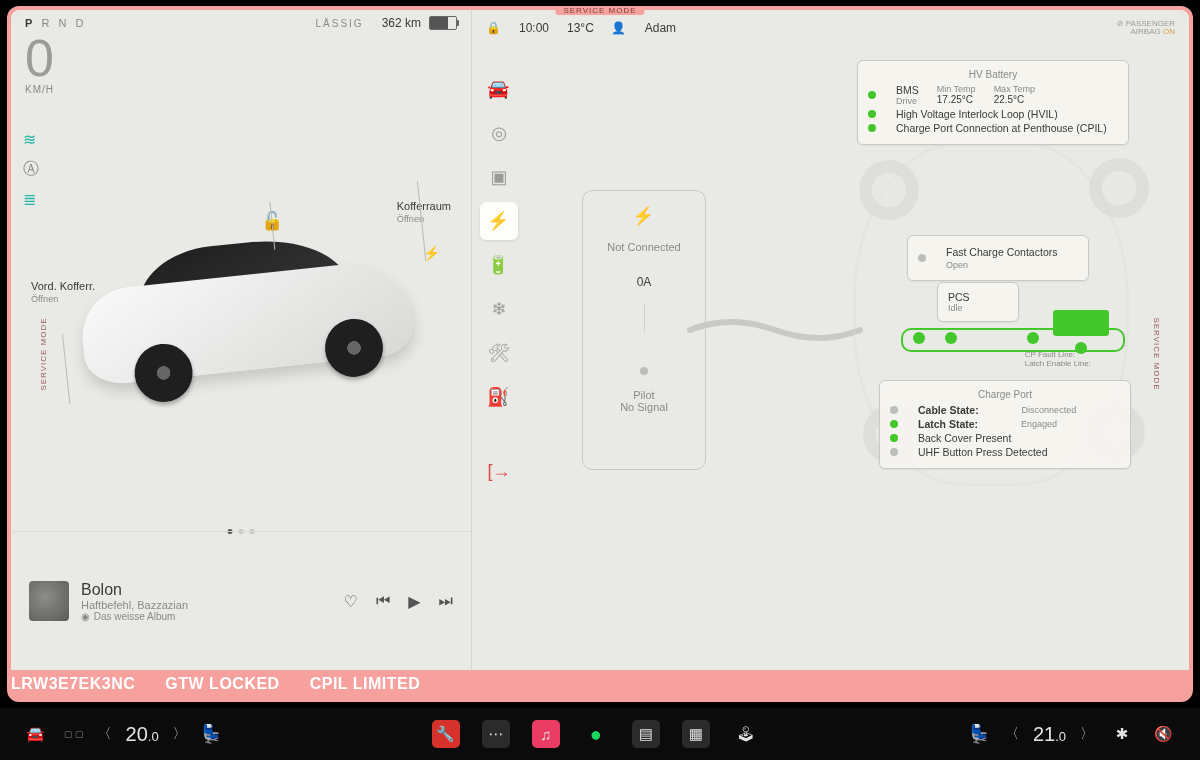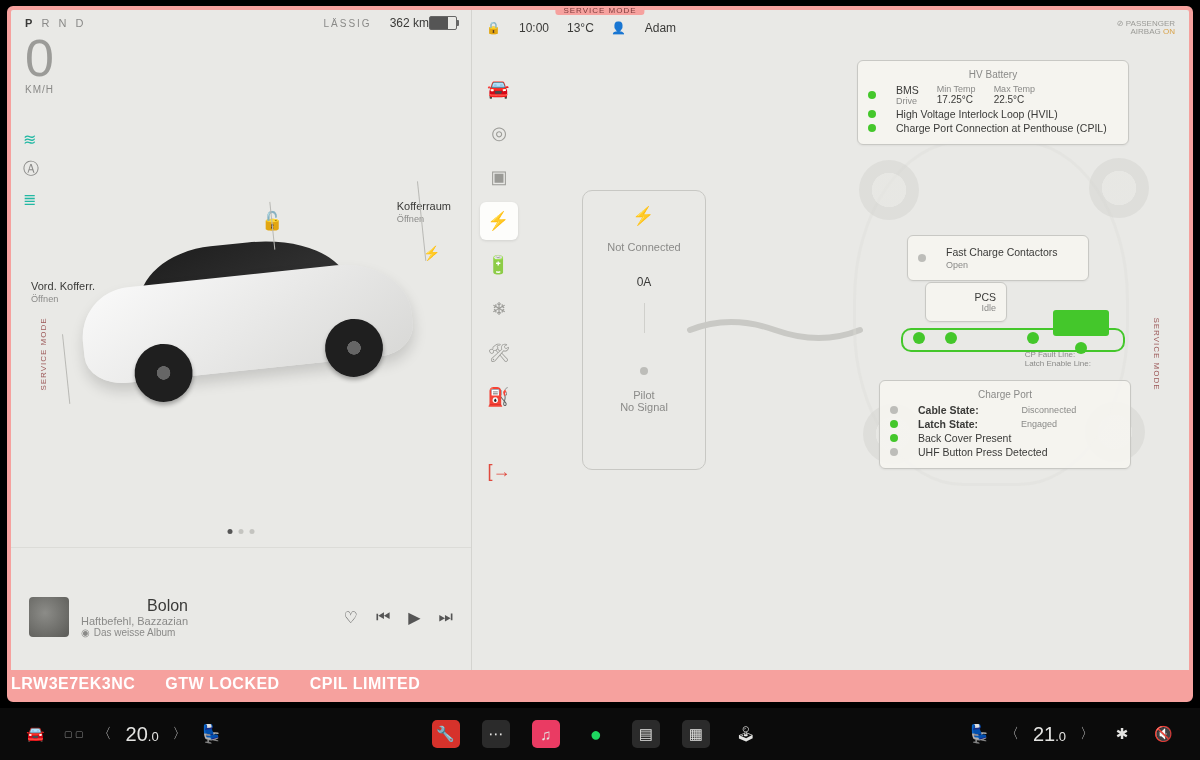--- a/index.html
+++ b/index.html
@@ -20,42 +20,42 @@
     font-family:-apple-system,Helvetica,Arial,sans-serif;
     background:#000;
     color:var(--text);
     overflow:hidden;
     position:relative;
   }
   .screen{
     position:absolute;left:7px;top:6px;right:7px;bottom:58px;
     background:var(--bg);
     border:4px solid var(--banner);
-    border-radius:6px;
+    border-radius:12px;
     display:flex;flex-direction:column;
   }
   .service-mode-top{
     position:absolute;left:50%;top:-4px;transform:translateX(-50%);
     font-size:8px;letter-spacing:1px;color:#7d3c3c;background:var(--banner);
     padding:0 8px;border-radius:0 0 3px 3px;
   }
   .service-mode-side{position:absolute;font-size:8px;color:#9d5a5a;letter-spacing:1px;}
   .sm-left{left:-4px;top:50%;transform:translateY(-50%) rotate(-90deg);transform-origin:center;}
   .sm-right{right:-4px;top:50%;transform:translateY(-50%) rotate(90deg);transform-origin:center;}
 
   .content{flex:1;display:flex;min-height:0;}
   .left-pane{width:460px;position:relative;border-right:1px solid #d4d4d0;}
   .right-pane{flex:1;display:flex;position:relative;}
 
   
   .top-row{display:flex;align-items:center;padding:6px 14px 0 14px;font-size:11px;color:var(--muted);}
   .gear{letter-spacing:3px;text-align:right;}
   .gear b{color:var(--text);font-weight:600;}
   .profile-name{margin-left:auto;margin-right:18px;letter-spacing:2px;font-size:10px;color:var(--muted);}
-  .range{display:flex;align-items:center;gap:0;font-size:12px;color:var(--text);}
+  .range{display:flex;align-items:center;gap:8px;font-size:12px;color:var(--text);}
   .battery-ic{width:26px;height:12px;border:1px solid #666;border-radius:2px;position:relative;background:linear-gradient(to right,#555 0 68%,transparent 68%);}
   .battery-ic::after{content:"";position:absolute;right:-3px;top:3px;width:2px;height:6px;background:#666;border-radius:0 1px 1px 0;}
   .speed{position:absolute;left:14px;top:22px;}
   .speed .num{font-size:52px;font-weight:300;color:#9b9b98;line-height:1;}
   .speed .unit{font-size:10px;color:var(--muted);letter-spacing:1px;}
 
   .side-icons{position:absolute;left:12px;top:120px;display:flex;flex-direction:column;gap:10px;}
   .side-icons span{font-size:16px;color:var(--muted);}
   .side-icons .on{color:var(--accent-teal);}
 
@@ -90,21 +90,21 @@
   .wheel.bk{left:48px;top:110px;}
   .car .line{position:absolute;width:1px;background:#b9b9b5;}
   .lf{left:-20px;top:90px;height:70px;}
   .lt{right:-20px;top:-25px;height:80px;}
   .ll{left:200px;top:-20px;height:48px;}
 
   .page-dots{position:absolute;left:50%;bottom:136px;transform:translateX(-50%);display:flex;gap:6px;}
   .page-dots span{width:5px;height:5px;border-radius:50%;background:#c4c4c0;}
   .page-dots span.on{background:#555;}
 
-  .media{position:absolute;left:0;right:0;bottom:0;height:106px;border-top:1px solid #dcdcd8;padding:16px 18px 0 18px;display:flex;align-items:center;gap:12px;text-align:right;}
+  .media{position:absolute;left:0;right:0;bottom:0;height:106px;border-top:1px solid #dcdcd8;padding:16px 18px 16px 18px;display:flex;align-items:center;gap:12px;}
   .album{width:40px;height:40px;background:#ccc;border-radius:4px;background:radial-gradient(circle at 40% 40%,#8c8c88,#5a5a56);}
   .track .t{font-size:16px;color:var(--text);}
   .track .a{font-size:11px;color:var(--muted);}
   .track .alb{font-size:10px;color:var(--muted);display:flex;align-items:center;gap:4px;}
   .media-ctrls{margin-left:auto;display:flex;gap:18px;align-items:center;font-size:16px;color:#555;}
 
   
   .right-top{position:absolute;left:0;right:0;top:0;height:28px;display:flex;align-items:center;gap:18px;padding:4px 14px 0 14px;font-size:12px;color:var(--text);}
   .right-top .sp{flex:1;}
   .airbag{font-size:8px;line-height:1;text-align:right;color:#9a9a96;}
@@ -131,21 +131,21 @@
   .g{background:var(--accent);}
   .gray{background:#bdbdb9;}
   .sub{color:var(--muted);font-size:9px;}
   .cols{display:flex;gap:18px;}
   .col .lab{color:var(--muted);font-size:9px;}
   .col .val{font-size:10px;}
 
   .hv-card{right:60px;top:50px;width:250px;}
   .mid1{right:100px;top:175px;width:130px;}
   .mid2{right:100px;top:225px;width:160px;}
-  .mid3{right:182px;top:272px;width:60px;text-align:right;}
+  .mid3{right:170px;top:272px;width:60px;text-align:left;}
   .labels-sm{right:98px;top:340px;font-size:8px;color:var(--muted);background:none;border:none;box-shadow:none;padding:0;}
   .cp-card{right:58px;top:370px;width:230px;}
 
   
   .hv-schematic{position:absolute;right:68px;top:292px;width:220px;height:70px;}
   .hv-schematic .busbar{position:absolute;left:0;top:26px;width:220px;height:20px;border:2px solid var(--accent);border-radius:10px;}
   .hv-schematic .mod{position:absolute;right:12px;top:8px;width:56px;height:26px;background:var(--accent);border-radius:3px;}
   .hv-schematic .cdot{position:absolute;width:12px;height:12px;border-radius:50%;background:var(--accent);}
   .c1{left:12px;top:30px;} .c2{left:44px;top:30px;} .c3{right:82px;top:30px;} .c4{right:34px;top:40px;}
 

